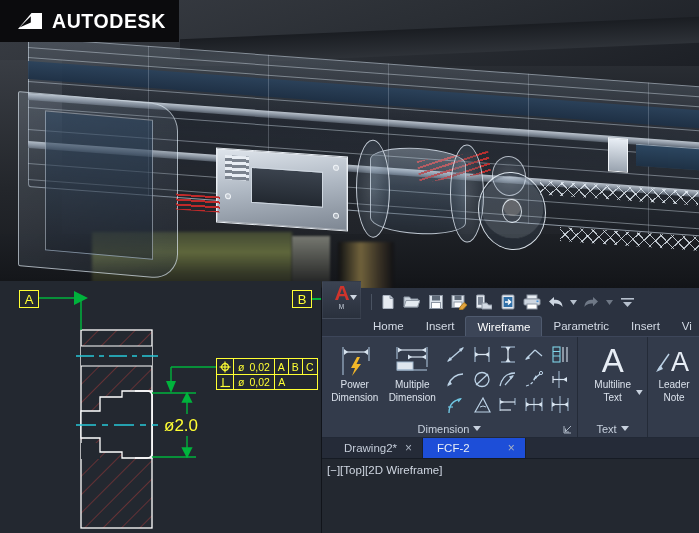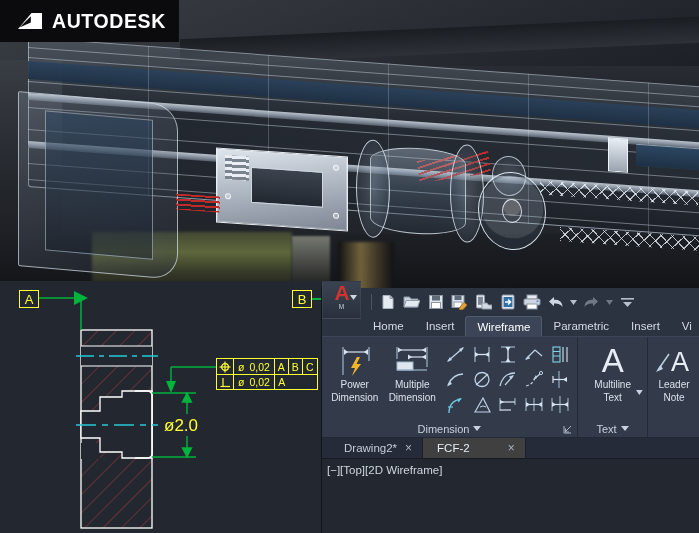--- a/index.html
+++ b/index.html
@@ -281,21 +281,21 @@
 
   .doc-tabs {
     display: flex; align-items: stretch; height: 21px;
     background: #252b38; border-bottom: 1px solid #161b24;
   }
   .dtab {
     display: flex; align-items: center; gap: 8px;
     padding: 0 10px 0 22px; font-size: 11.5px; color: #c4ccd9;
     border-right: 1px solid #1a202a; position: relative;
   }
-  .dtab.active { background: #404040; color: #e8eef6; }
+  .dtab.active { background: #1d4ed8; color: #e8eef6; }
   .dtab .x { font-size: 12px; color: #aab3c2; line-height: 1; }
 
   .viewport {
     height: 110px; background: #232830; position: relative;
   }
   .vp-label {
     position: absolute; left: 5px; top: 5px;
     font-size: 11.5px; color: #cfd6e1;
     font-family: "Liberation Sans", sans-serif;
   }

